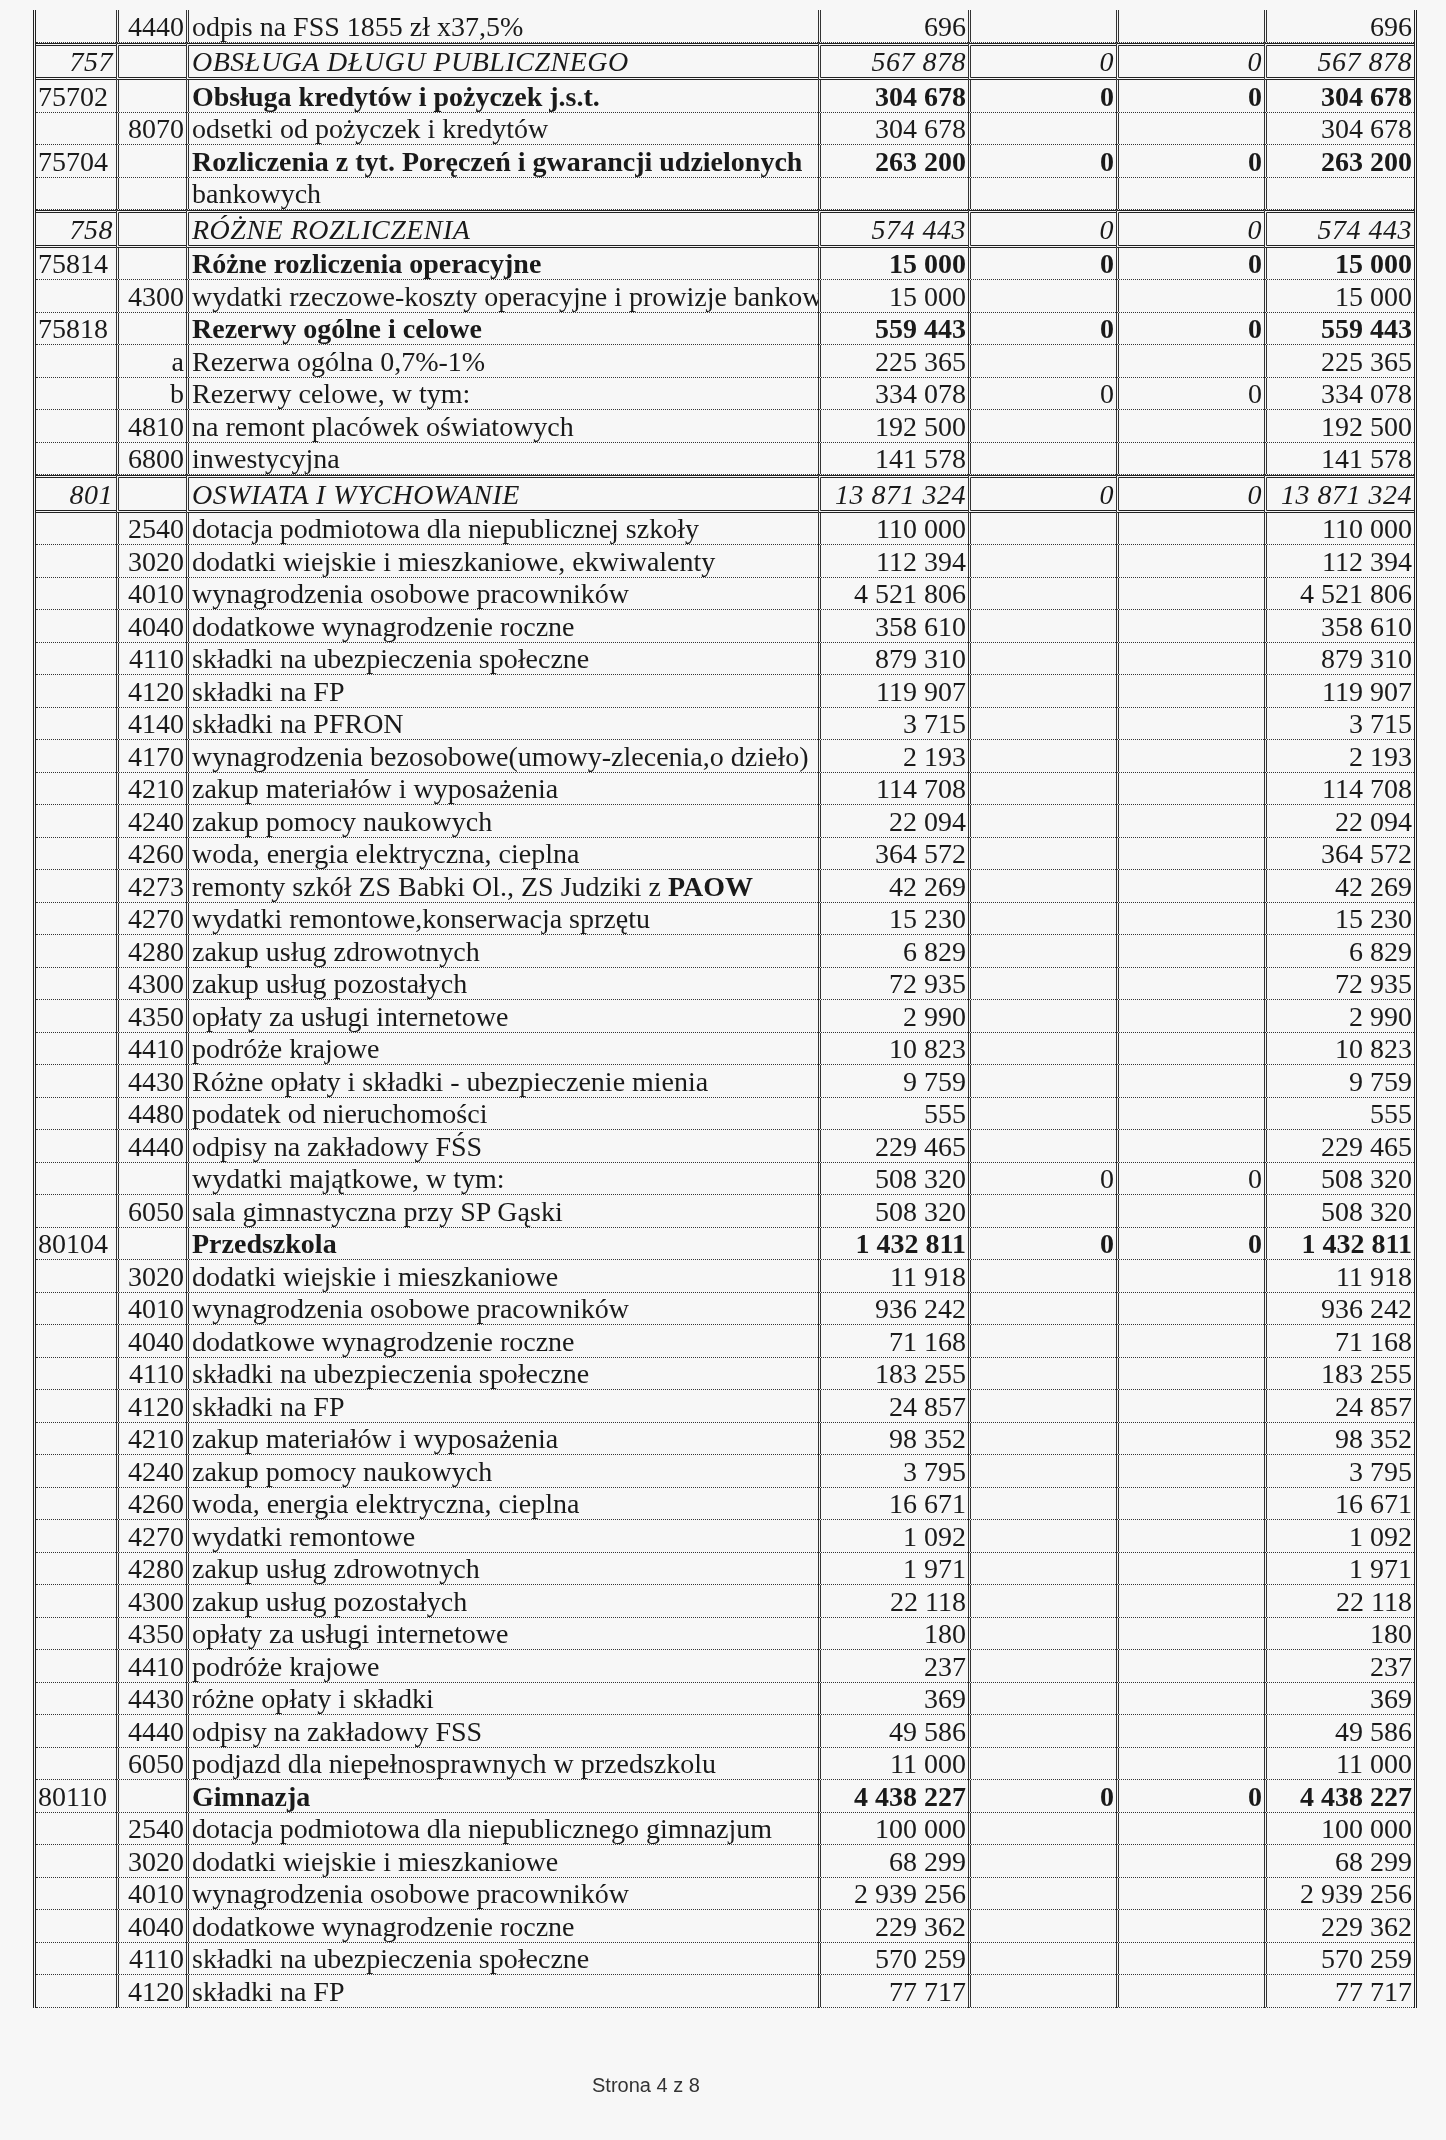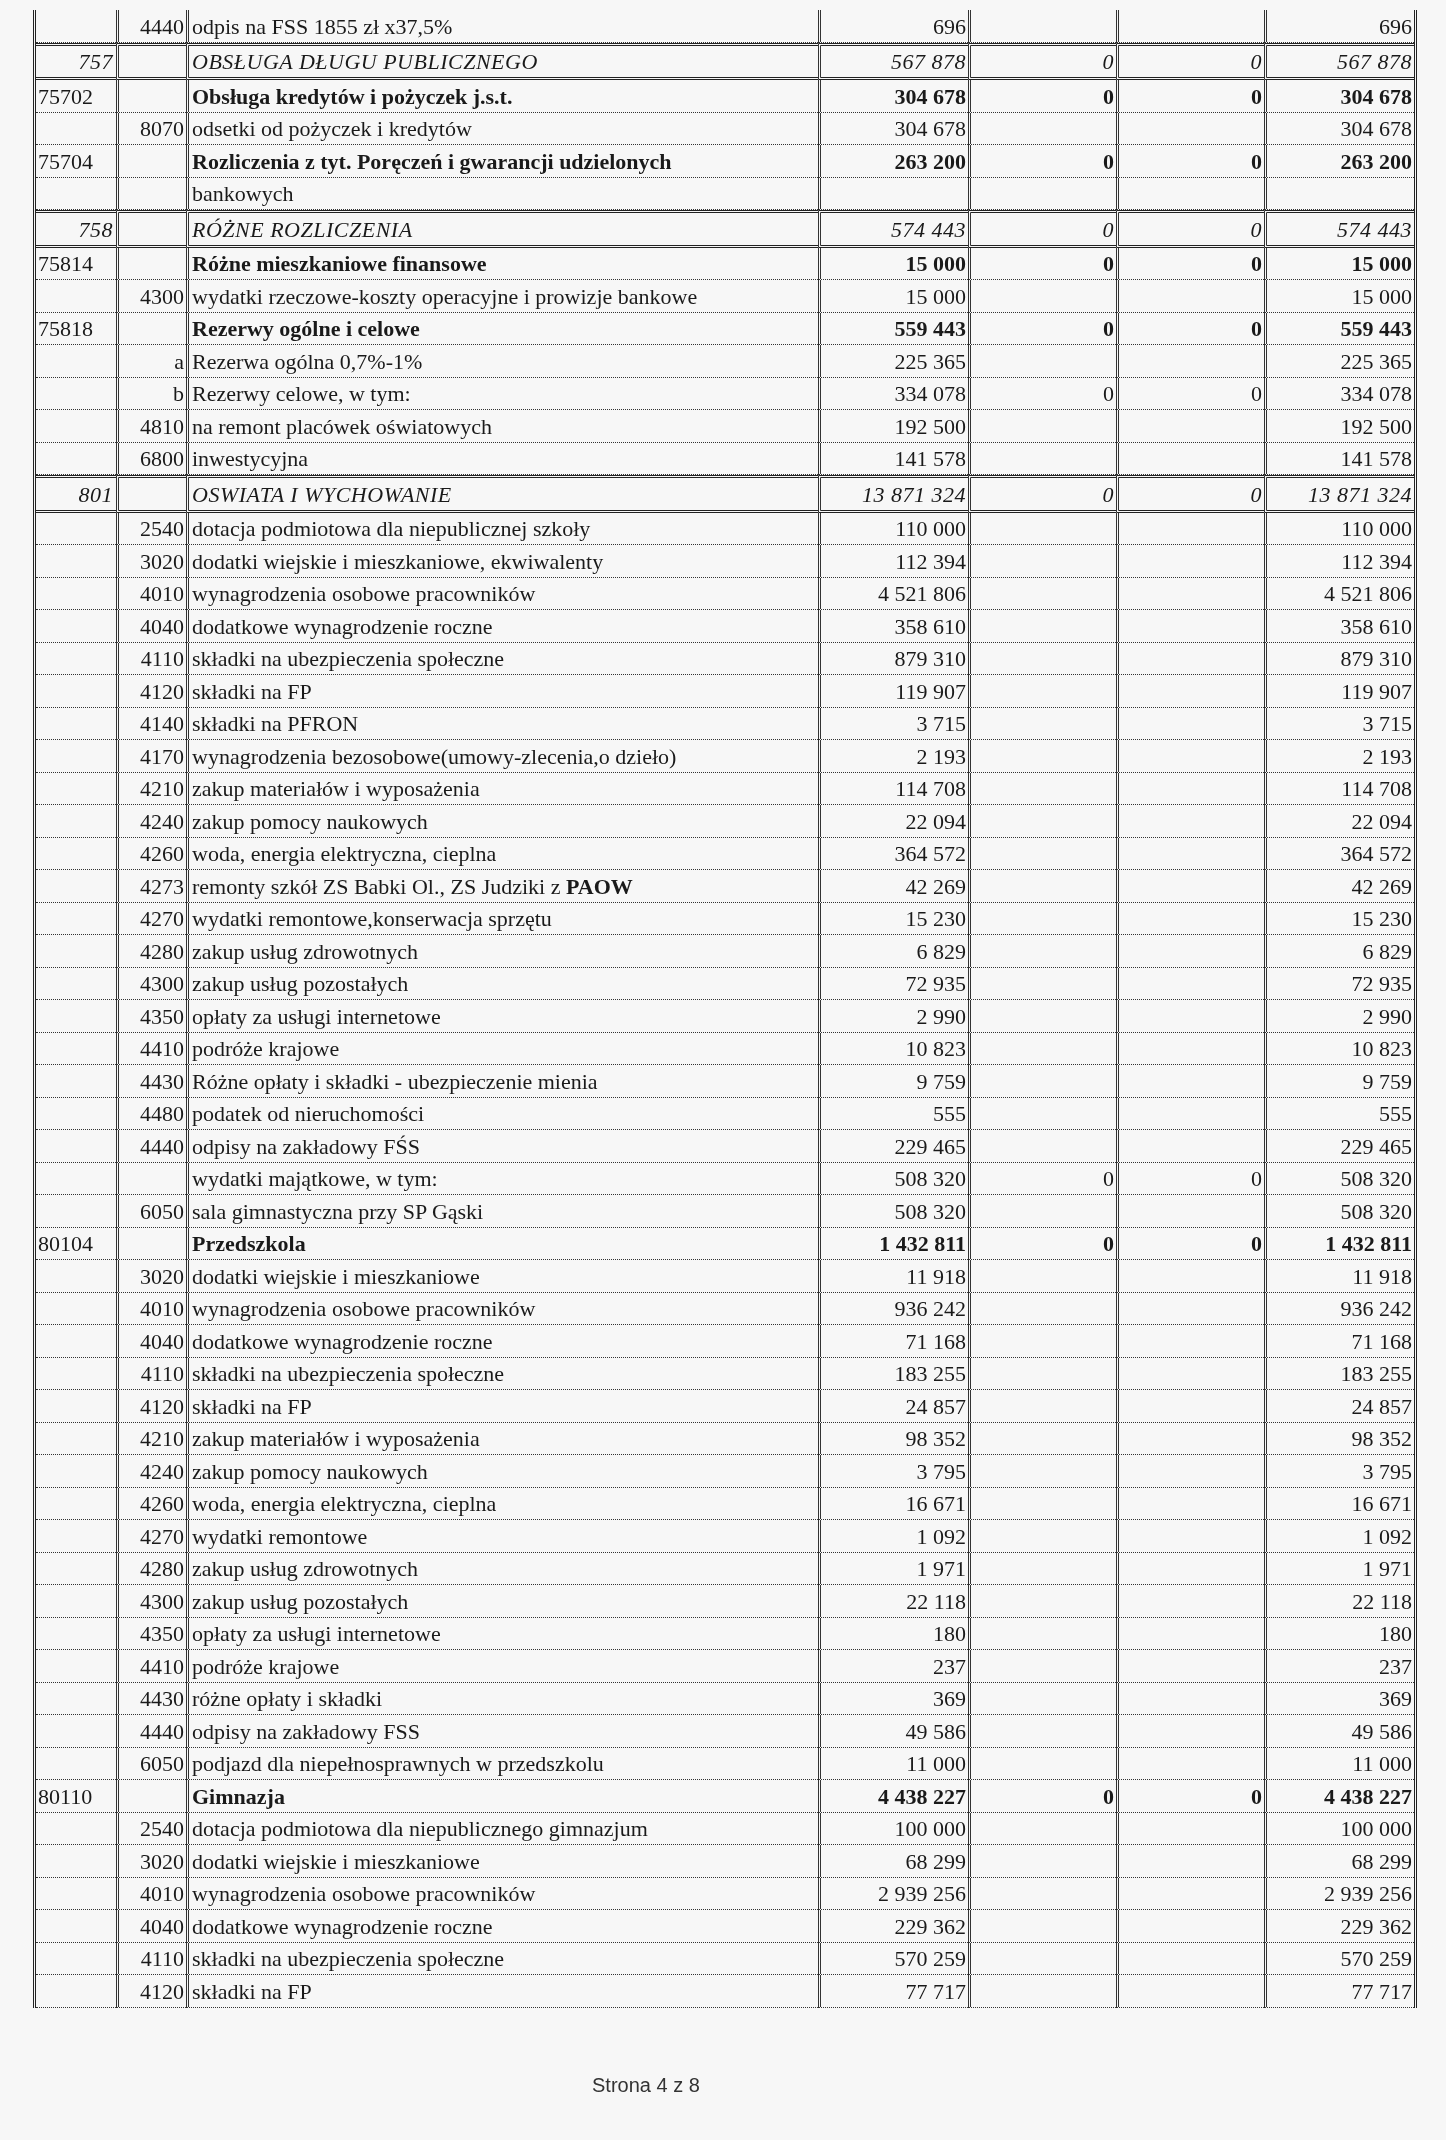--- a/index.html
+++ b/index.html
@@ -13,21 +13,21 @@
     }
     #sheet {
       position: absolute; left: 33px; top: 10px;
       width: 1381px;
     }
     table {
       border-collapse: separate;
       border-spacing: 0;
       width: 1381px;
       table-layout: fixed;
-      font-size: 22px;
+      font-size: 28px;
       border-left: 3px double #222;
       border-right: 3px double #222;
     }
     col.c1 { width: 80px; }
     col.c2 { width: 70px; }
     col.c3 { width: 632px; }
     col.c4 { width: 150px; }
     col.c5 { width: 148px; }
     col.c6 { width: 148px; }
     col.c7 { width: 150px; }
@@ -133,21 +133,21 @@
           <td class="code"></td>
           <td class="desc">RÓŻNE ROZLICZENIA</td>
           <td class="num">574 443</td>
           <td class="num">0</td>
           <td class="num">0</td>
           <td class="num">574 443</td>
         </tr>
         <tr class="sub">
           <td class="c1t">75814</td>
           <td class="code"></td>
-          <td class="desc">Różne mieszkaniowe finansowe</td>
+          <td class="desc">Różne rozliczenia operacyjne</td>
           <td class="num">15 000</td>
           <td class="num">0</td>
           <td class="num">0</td>
           <td class="num">15 000</td>
         </tr>
         <tr class="item">
           <td class="c1t"></td>
           <td class="code">4300</td>
           <td class="desc">wydatki rzeczowe-koszty operacyjne i prowizje bankowe</td>
           <td class="num">15 000</td>

